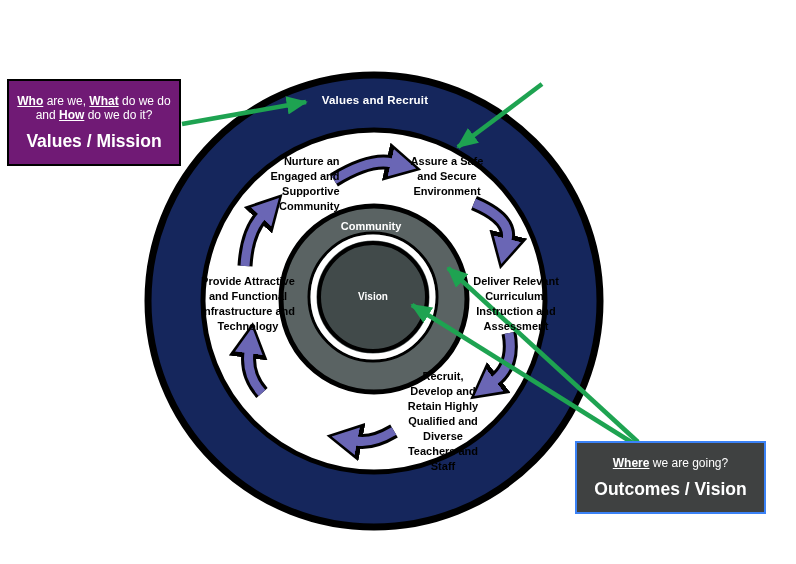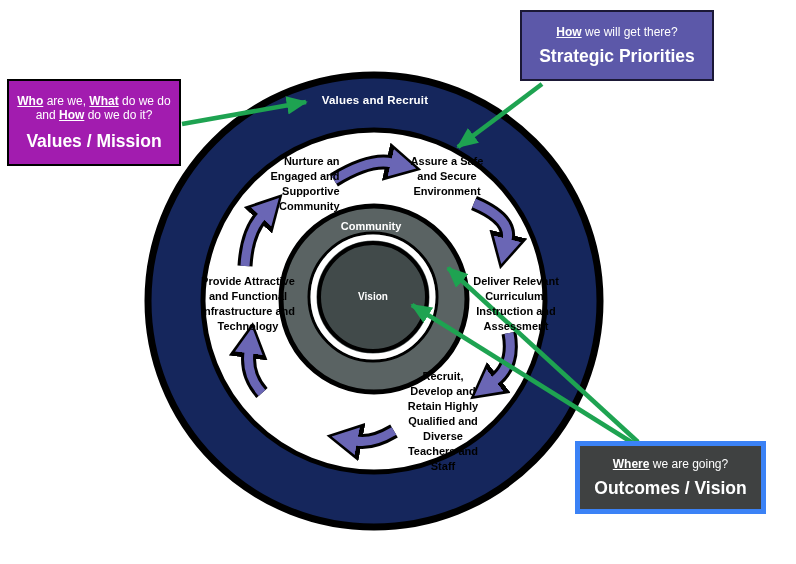--- a/index.html
+++ b/index.html
@@ -37,25 +37,25 @@
   }
   .callout .q{font-size:12px;line-height:14px;}
   .callout .t{font-size:17.5px;font-weight:bold;line-height:19px;}
   .bu{font-weight:bold;text-decoration:underline;}
   .callout.purple-box{
     left:520px;top:10px;width:194px;height:71px;
     background:#5C58A9;border:2px solid #1b1836;
   }
   .callout.navy-box{
     left:7px;top:79px;width:174px;height:87px;
-    background:#a21caf;border:2px solid #000;
+    background:#701a75;border:2px solid #000;
   }
   .callout.gray-box{
     left:575px;top:441px;width:191px;height:73px;
-    background:#3F4141;border:5px solid #3b82f6;
+    background:#3F4141;border:2px solid #3b82f6;
   }
 </style>
 </head>
 <body>
 
 <div class="stage">
 
   <svg width="796" height="564" viewBox="0 0 796 564">
     <defs>
       <marker id="mBlack" markerUnits="strokeWidth" markerWidth="2.4" markerHeight="2.6" refX="0.4" refY="1.3" orient="auto">
@@ -127,24 +127,20 @@
 Retain Highly
 Qualified and
 Diverse
 Teachers and
 Staff</div>
   <div class="label" style="left:248px;top:304px;">Provide Attractive
 and Functional
 Infrastructure and
 Technology</div>
 
-  <div class="callout purple-box">
-    <div class="q"><span class="bu">How</span><span> we will get there?</span></div>
-    <div class="t">Strategic Priorities</div>
-  </div>
 
   <div class="callout navy-box">
     <div class="q"><span class="bu">Who</span><span> are we, </span><span class="bu">What</span><span> do we do and </span><span class="bu">How</span><span> do we do it?</span></div>
     <div class="t">Values / Mission</div>
   </div>
 
   <div class="callout gray-box">
     <div class="q"><span class="bu">Where</span><span> we are going?</span></div>
     <div class="t">Outcomes / Vision</div>
   </div>

